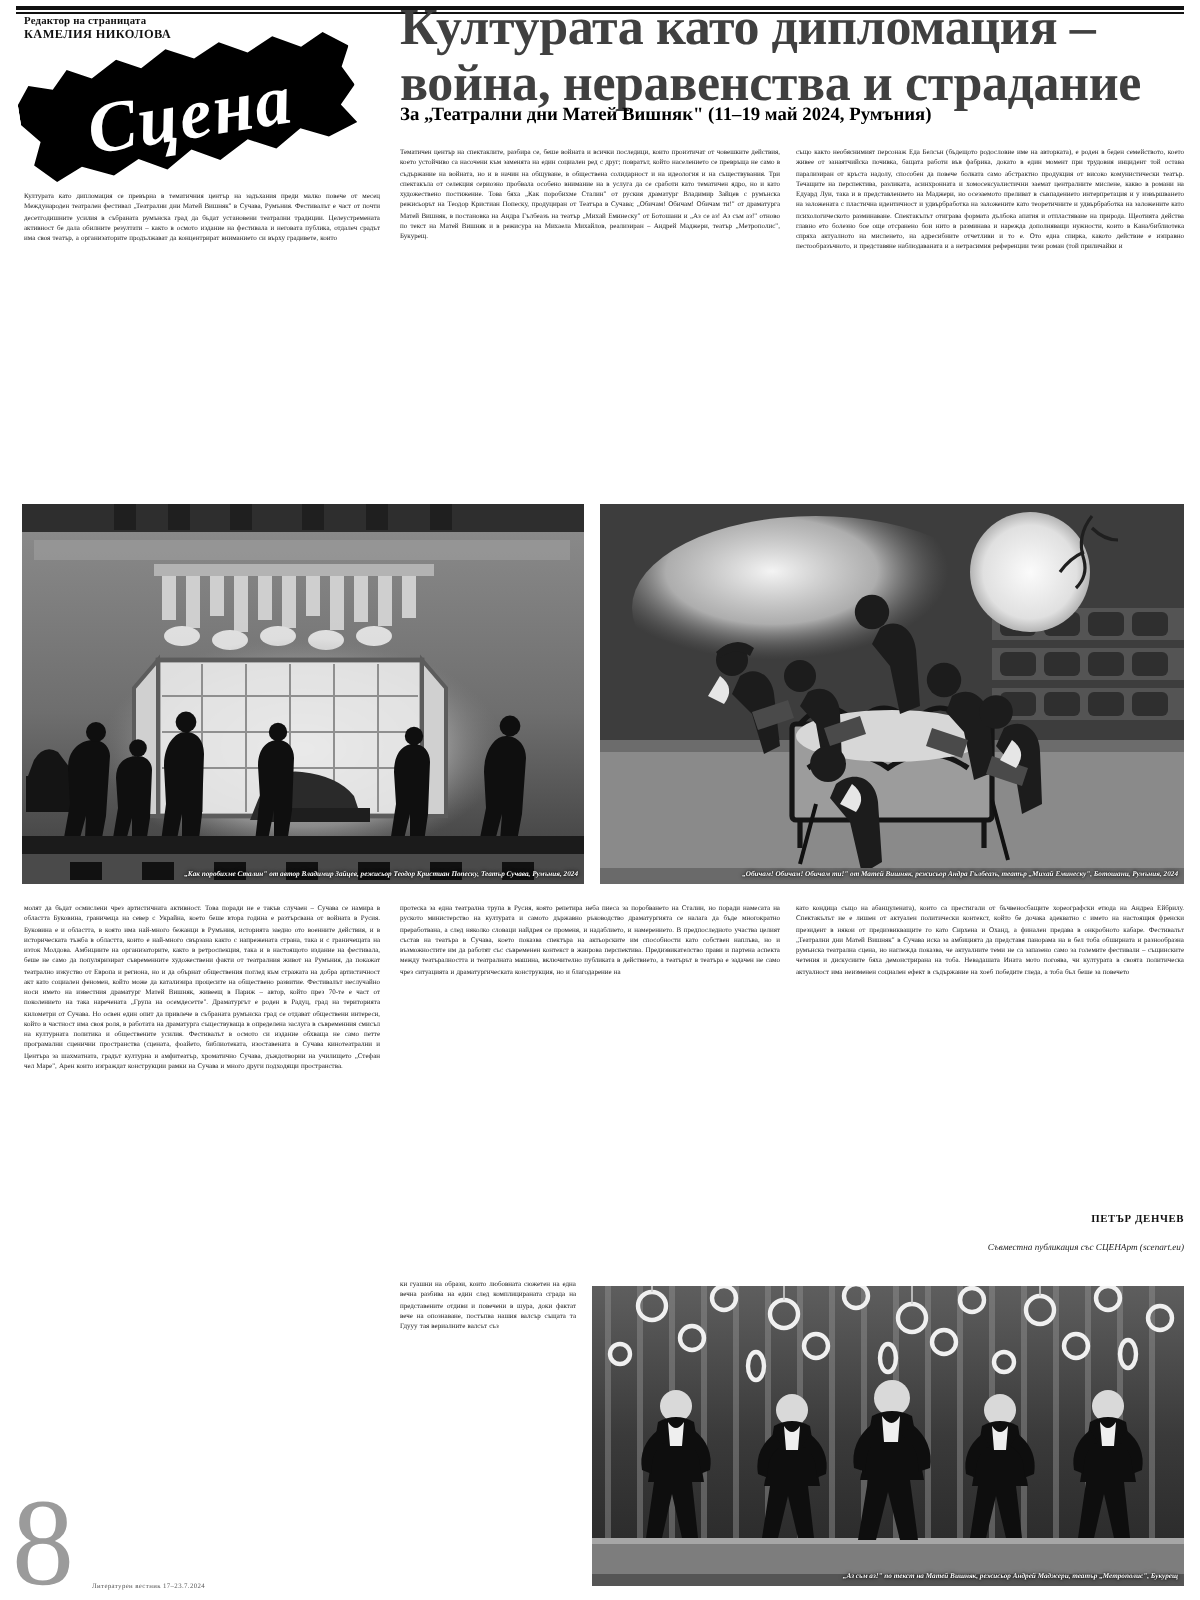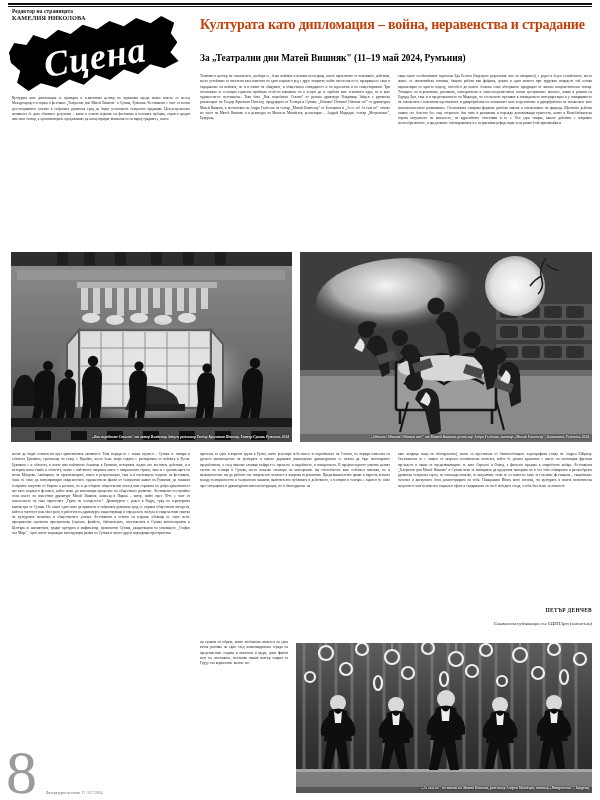--- a/index.html
+++ b/index.html
@@ -30,23 +30,23 @@
   .logo-text{
     position:absolute;left:14px;top:20px;width:150px;
     transform:rotate(-9deg);
     font-family:"Liberation Serif",serif;font-weight:bold;font-style:italic;
     font-size:36px;letter-spacing:1px;color:#fff;text-align:center;
     -webkit-text-stroke:0;
   }
 
   
   .headline{
-    position:absolute;left:200px;top:18px;width:392px;
+    position:absolute;left:200px;top:0;width:392px;
     font-family:"Liberation Serif",serif;font-weight:bold;
-    font-size:14px;line-height:1.07;letter-spacing:-.2px;color:#c2410c;
+    font-size:26px;line-height:1.07;letter-spacing:-.2px;color:#404040;
   }
   .subhead{
     position:absolute;left:200px;top:53px;width:392px;
     font-family:"Liberation Serif",serif;font-weight:bold;
     font-size:9.4px;line-height:1.2;color:#000;
   }
 
   
   .col{
     position:absolute;

